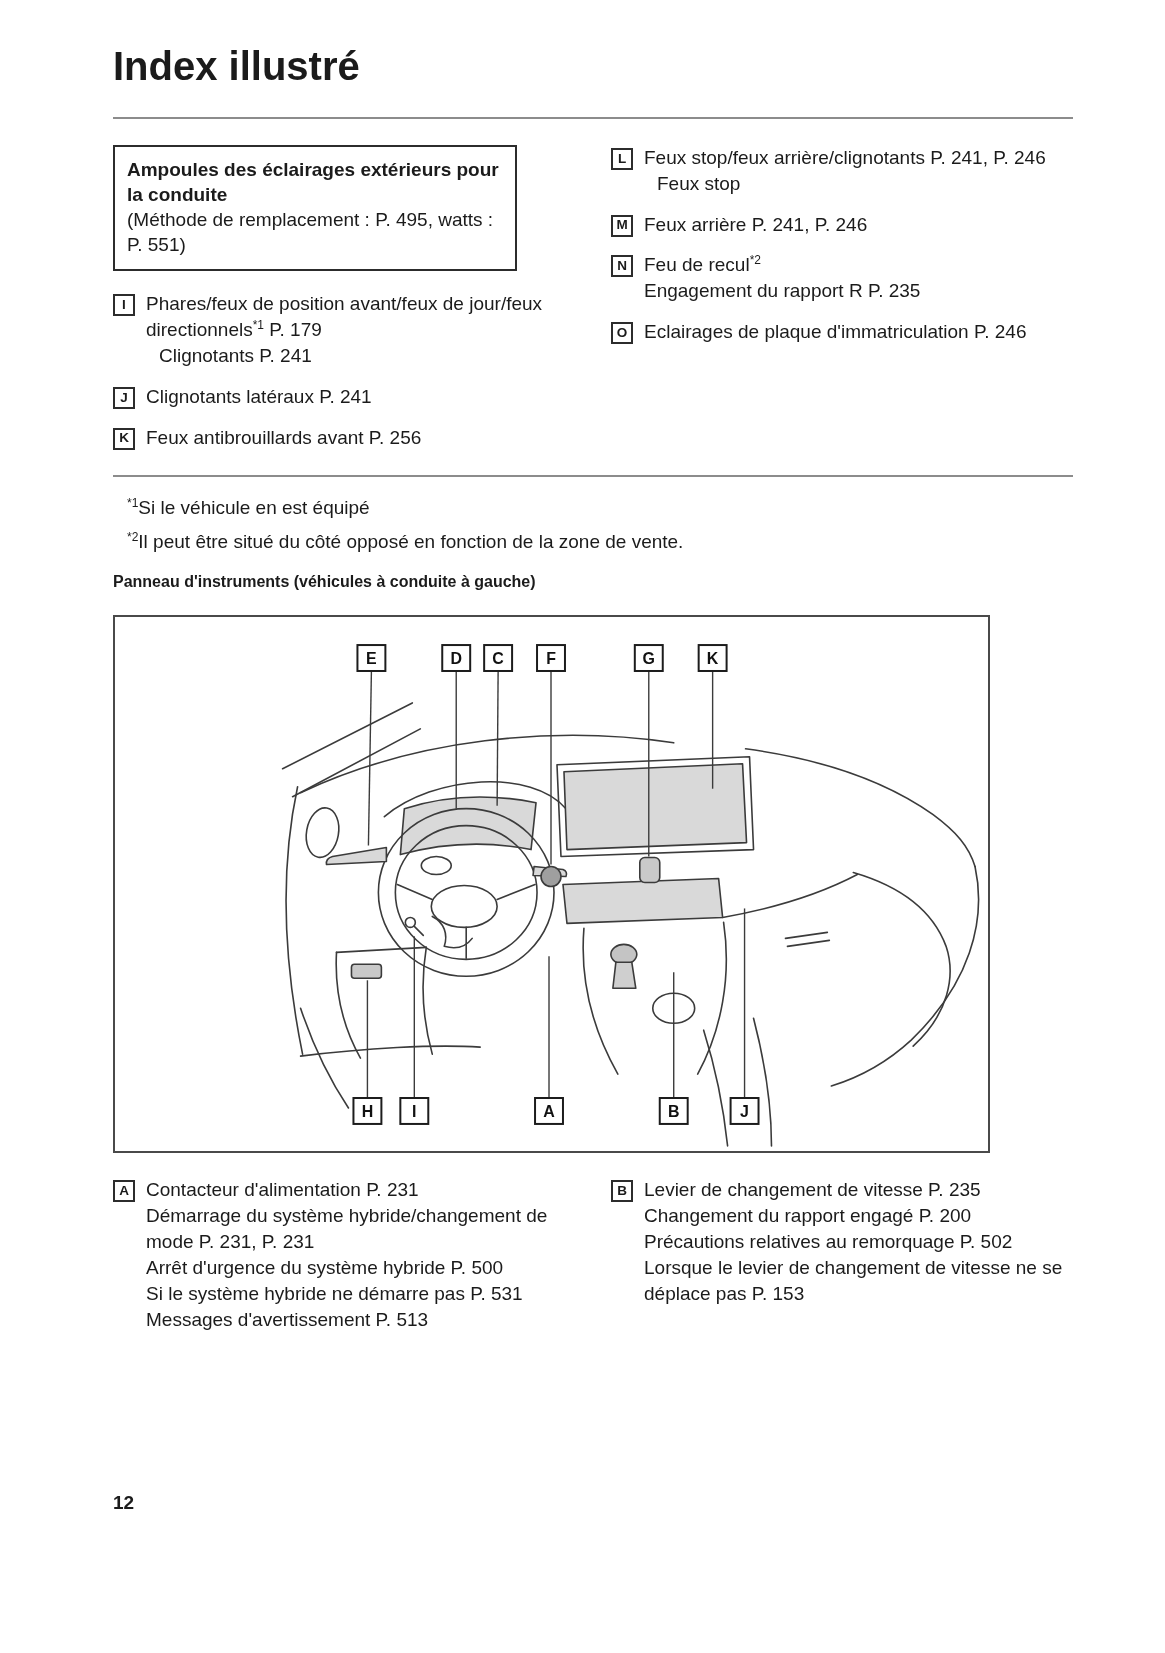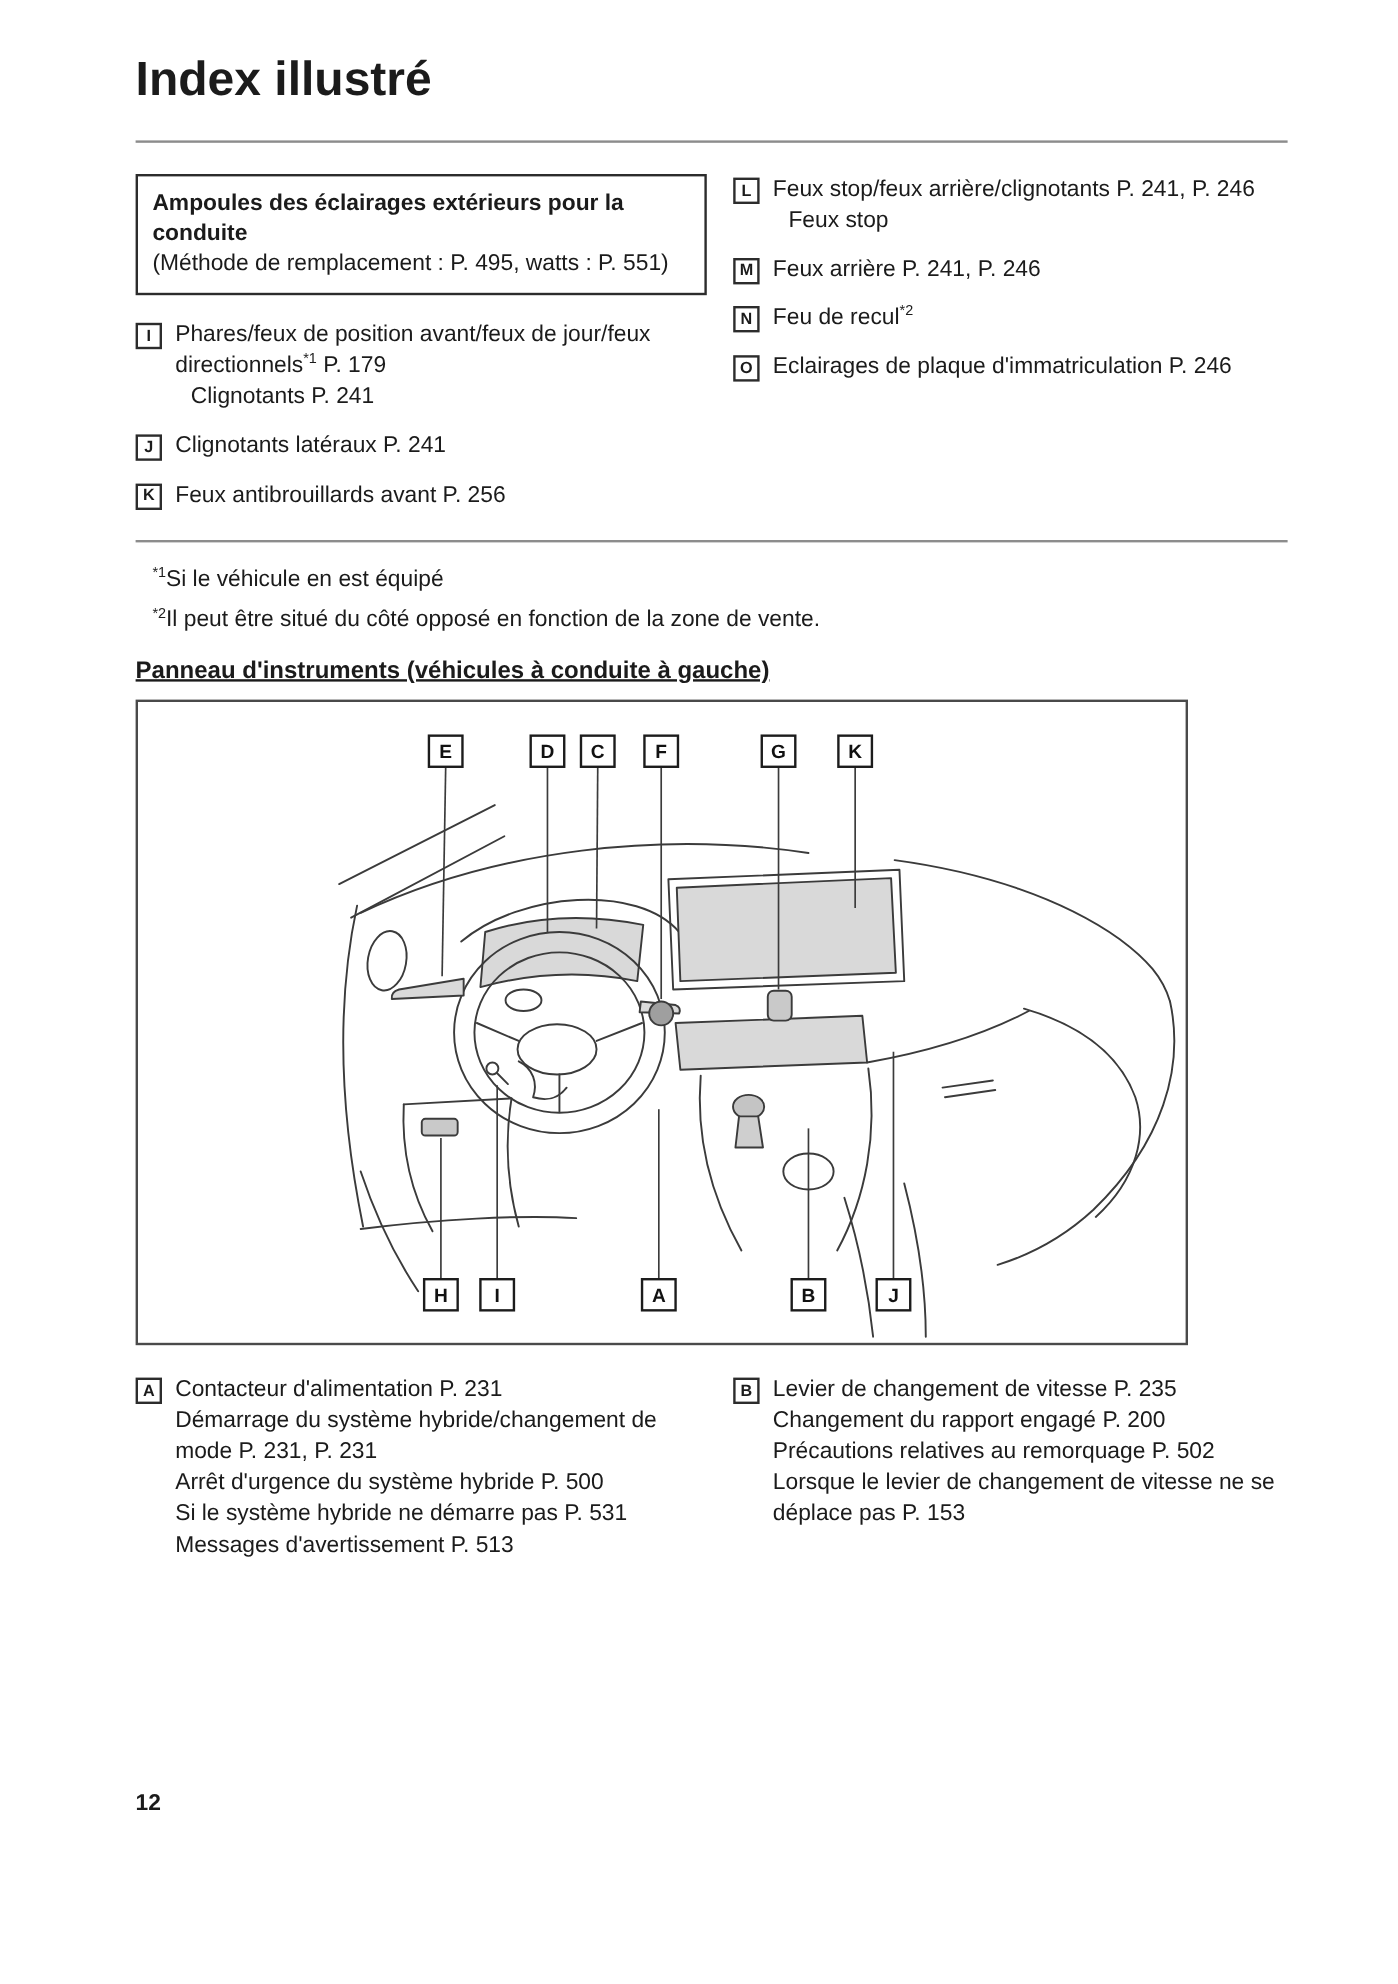--- a/index.html
+++ b/index.html
@@ -23,21 +23,21 @@
   .rule { height: 2px; background: #8c8c8c; }
   .rule.top { margin-bottom: 26px; }
   .rule.mid { margin-top: 10px; }
 
   .two-col { display: flex; gap: 36px; }
   .col { flex: 1 1 0; min-width: 0; }
 
   .bulb-box {
     border: 2px solid #2c2c2c;
     padding: 10px 12px 12px 12px;
-    width: 476px;
+    width: 404px;
     margin-bottom: 20px;
     font-size: 19px;
     line-height: 1.32;
   }
   .bulb-title { font-weight: 700; }
 
   .list-item {
     display: flex;
     align-items: flex-start;
     margin-bottom: 15px;
@@ -58,21 +58,21 @@
     margin: 3px 11px 0 0;
     background: #fff;
   }
   .item-text { flex: 1; }
   .line.sub { padding-left: 13px; }
   sup.fn { font-size: 12px; line-height: 0; }
 
   .footnotes { margin: 20px 0 14px 0; }
   .footnote { font-size: 19px; margin: 0 0 12px 14px; }
 
-  .panel-heading { font-size: 20px; font-weight: 700; margin: 20px 0 12px 0; text-decoration: underline; }
+  .panel-heading { font-size: 16px; font-weight: 700; margin: 20px 0 24px 0; }
 
   .diagram-box {
     width: 877px;
     height: 538px;
     border: 2px solid #4a4a4a;
     background: #fff;
   }
   .diagram-box svg { display: block; width: 873px; height: 534px; }
 
   .co-letter {
@@ -146,20 +146,21 @@
         <span class="badge">M</span>
         <div class="item-text">
           <div class="line"><span>Feux arrière P. 241, P. 246</span></div>
         </div>
       </div>
 
       <div class="list-item">
         <span class="badge">N</span>
         <div class="item-text">
           <div class="line"><span>Feu de recul</span><sup class="fn">*2</sup></div>
+          <div class="line"><span>Engagement du rapport R P. 235</span></div>
         </div>
       </div>
 
       <div class="list-item">
         <span class="badge">O</span>
         <div class="item-text">
           <div class="line"><span>Eclairages de plaque d'immatriculation P. 246</span></div>
         </div>
       </div>
 

